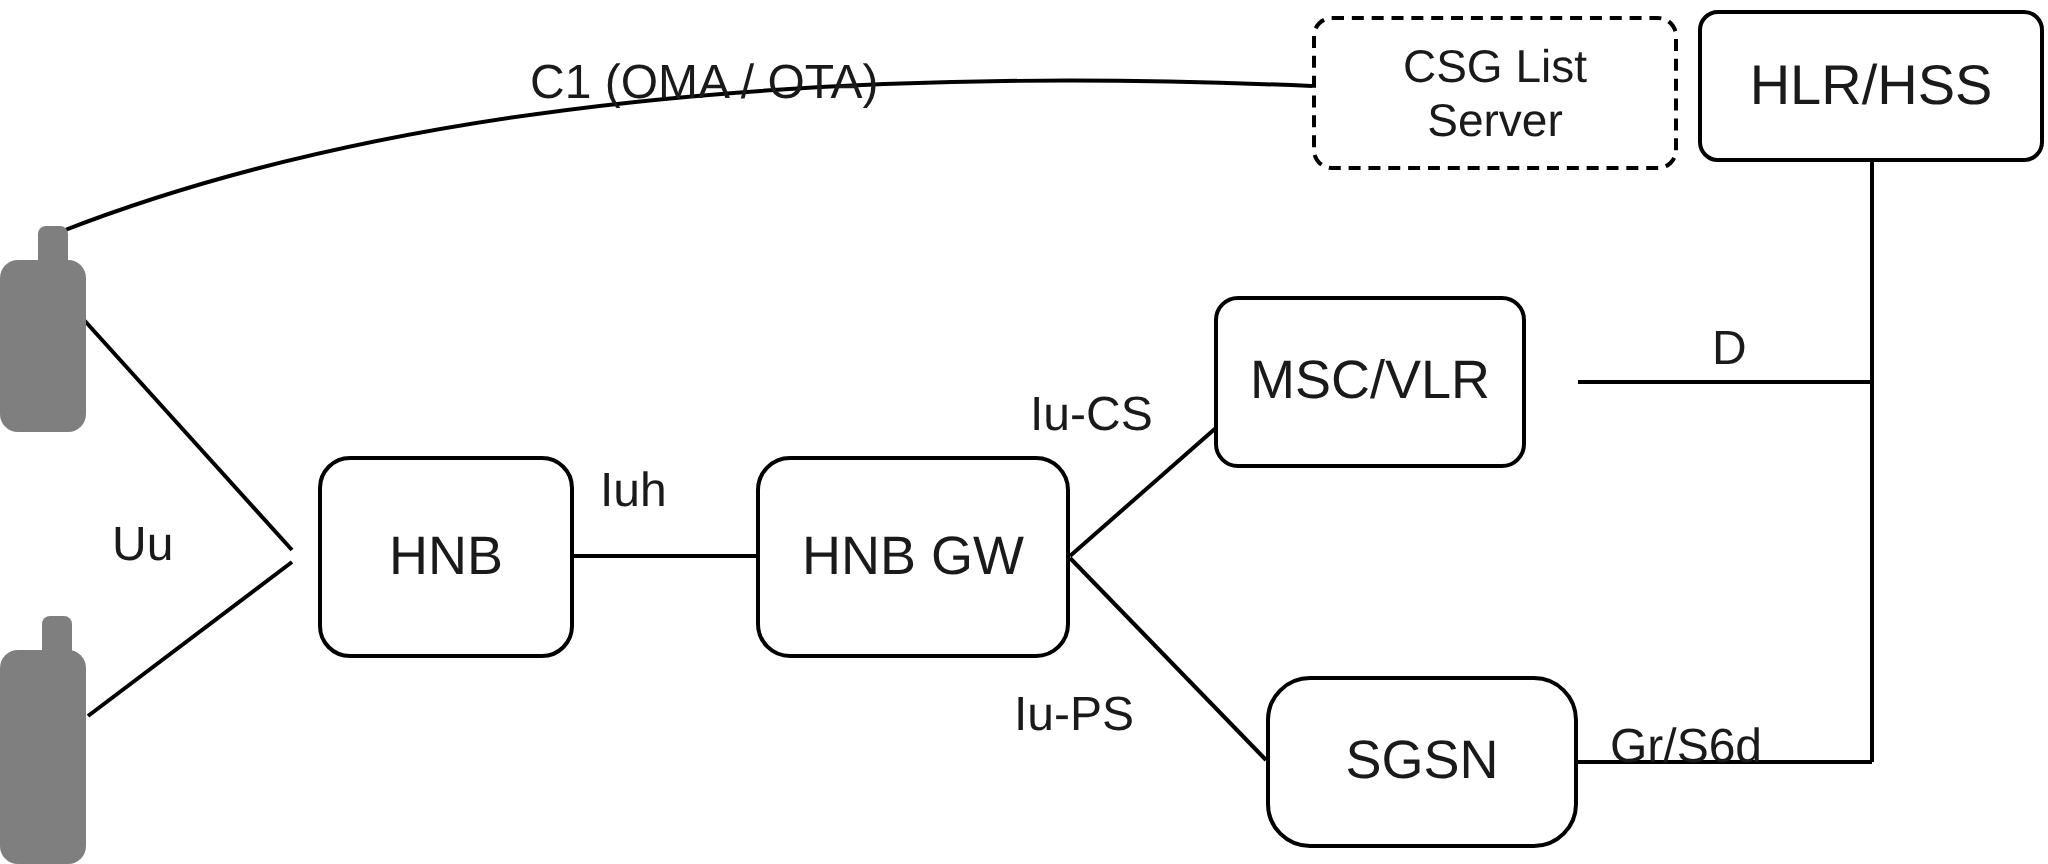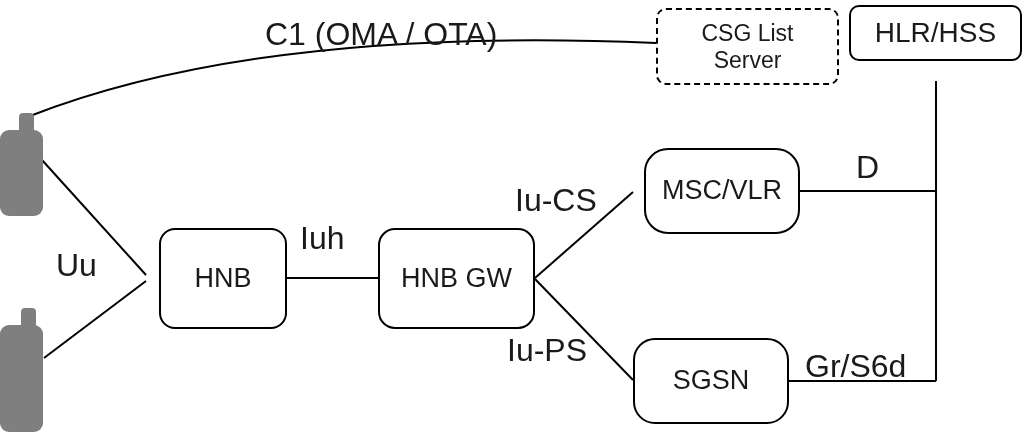--- a/index.html
+++ b/index.html
@@ -17,33 +17,34 @@
     border:2px solid #000000;
     display:flex;align-items:center;justify-content:center;
     font-size:27px;
     text-align:center;
     box-sizing:border-box;
     line-height:1.15;
   }
   .rounded{border-radius:16px;}
   .node-hnb{left:159px;top:228px;width:128px;height:101px;}
   .node-hnbgw{left:378px;top:228px;width:157px;height:101px;border-radius:17px;}
-  .node-mscvlr{left:644px;top:148px;width:156px;height:86px;border-radius:24px;text-align:center;}
+  .node-mscvlr{left:607px;top:148px;width:156px;height:86px;border-radius:12px;text-align:center;}
   .node-sgsn{left:633px;top:338px;width:156px;height:86px;border-radius:22px;}
-  .node-hlrhss{left:849px;top:5px;width:173px;height:56px;border-radius:10px;font-size:28px;}
+  .node-hlrhss{left:849px;top:5px;width:173px;height:76px;border-radius:10px;font-size:28px;}
   .node-csg{
     left:656px;top:8px;width:183px;height:77px;
     border:2px dashed #000000;border-radius:10px;
     font-size:23px;padding:0 14px;
   }
   .edge-label{
     position:absolute;
-    font-size:32px;
+    font-size:24px;
     white-space:nowrap;
     background:transparent;
+    margin-top:12px;
   }
   .lbl-c1{left:265px;top:16px;}
   .lbl-uu{left:56px;top:247px;}
   .lbl-iuh{left:300px;top:220px;}
   .lbl-iucs{left:515px;top:182px;}
   .lbl-iups{left:507px;top:332px;}
   .lbl-d{left:856px;top:149px;}
   .lbl-grs6d{left:805px;top:348px;}
 </style>
 </head>

